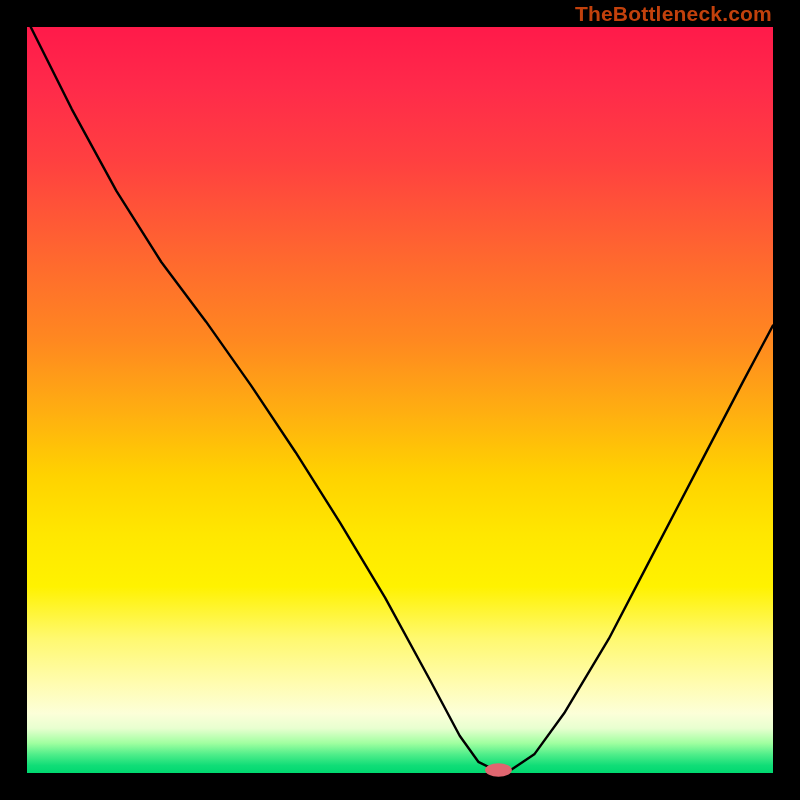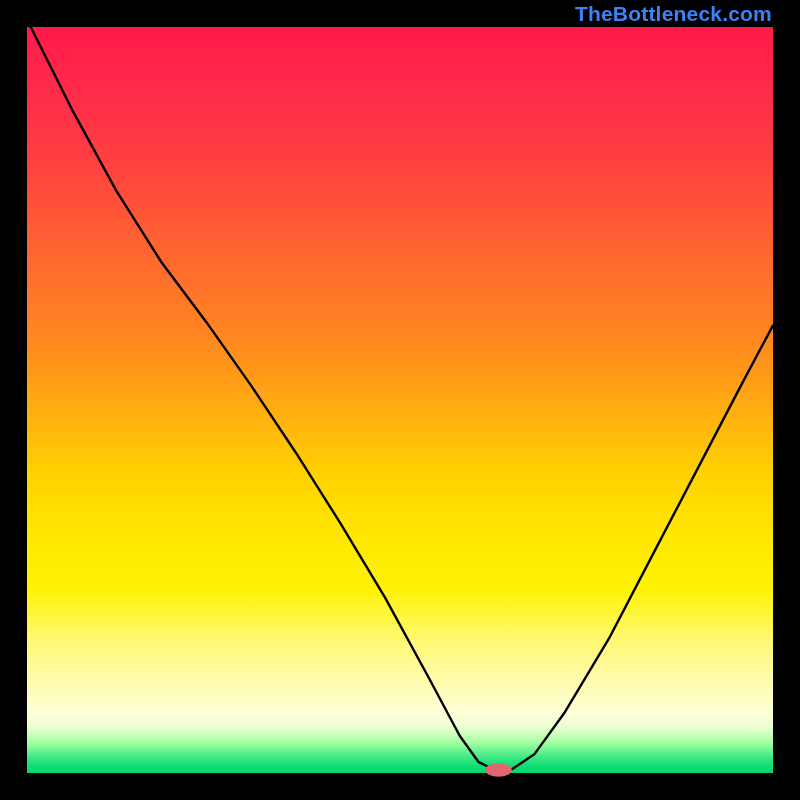--- a/index.html
+++ b/index.html
@@ -43,21 +43,21 @@
       #00d870 100%
     );
   }
   .watermark {
     position: absolute;
     top: 2px;
     right: 28px;
     font-family: Arial, Helvetica, sans-serif;
     font-size: 21px;
     font-weight: bold;
-    color: #3b82f6;
+    color: #c2410c;
     letter-spacing: 0.2px;
   }
   svg.curve {
     position: absolute;
     left: 27px;
     top: 27px;
     width: 746px;
     height: 746px;
     overflow: visible;
   }

